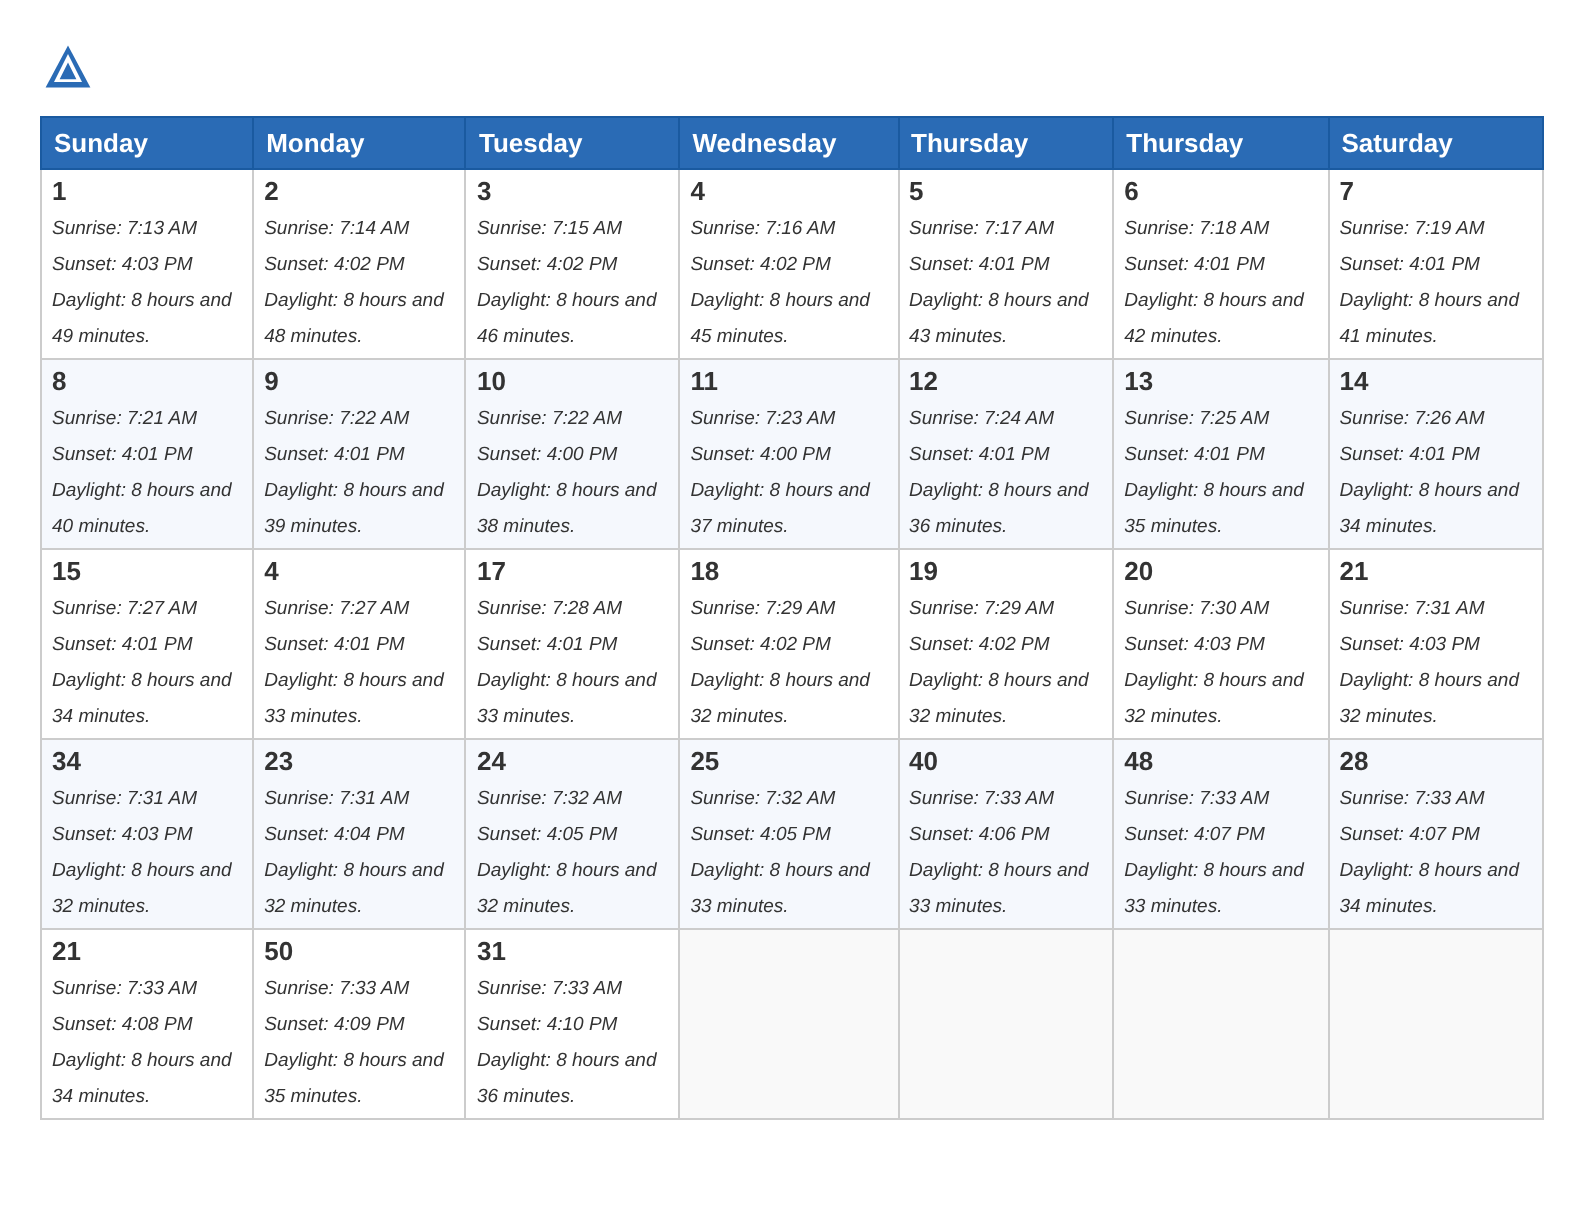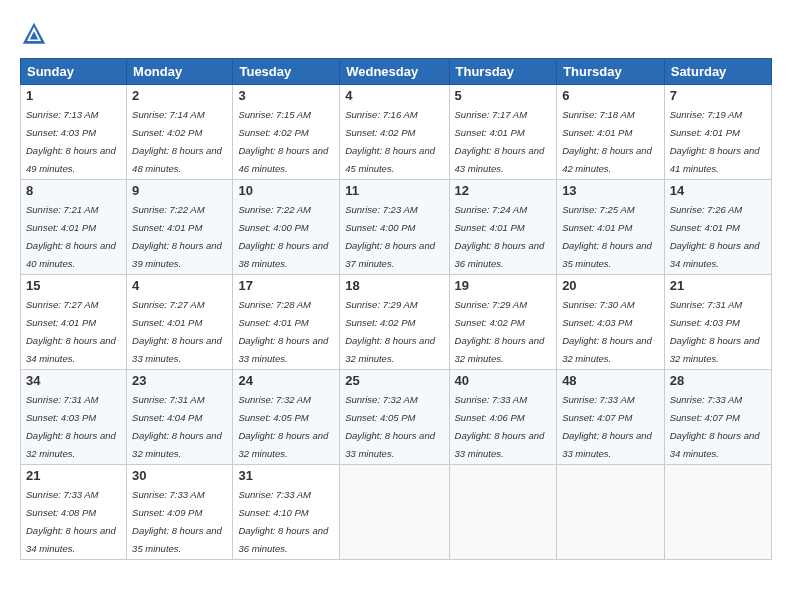--- a/index.html
+++ b/index.html
@@ -170,21 +170,21 @@
           <td><span class="day-num">34</span><span class="day-info">Sunrise: 7:31 AM<br>Sunset: 4:03 PM<br>Daylight: 8 hours and 32 minutes.</span></td>
           <td><span class="day-num">23</span><span class="day-info">Sunrise: 7:31 AM<br>Sunset: 4:04 PM<br>Daylight: 8 hours and 32 minutes.</span></td>
           <td><span class="day-num">24</span><span class="day-info">Sunrise: 7:32 AM<br>Sunset: 4:05 PM<br>Daylight: 8 hours and 32 minutes.</span></td>
           <td><span class="day-num">25</span><span class="day-info">Sunrise: 7:32 AM<br>Sunset: 4:05 PM<br>Daylight: 8 hours and 33 minutes.</span></td>
           <td><span class="day-num">40</span><span class="day-info">Sunrise: 7:33 AM<br>Sunset: 4:06 PM<br>Daylight: 8 hours and 33 minutes.</span></td>
           <td><span class="day-num">48</span><span class="day-info">Sunrise: 7:33 AM<br>Sunset: 4:07 PM<br>Daylight: 8 hours and 33 minutes.</span></td>
           <td><span class="day-num">28</span><span class="day-info">Sunrise: 7:33 AM<br>Sunset: 4:07 PM<br>Daylight: 8 hours and 34 minutes.</span></td>
         </tr>
         <tr>
           <td><span class="day-num">21</span><span class="day-info">Sunrise: 7:33 AM<br>Sunset: 4:08 PM<br>Daylight: 8 hours and 34 minutes.</span></td>
-          <td><span class="day-num">30</span><span class="day-info">Sunrise: 7:33 AM<br>Sunset: 4:09 PM<br>Daylight: 8 hours and 35 minutes.</span></td>
+          <td><span class="day-num">50</span><span class="day-info">Sunrise: 7:33 AM<br>Sunset: 4:09 PM<br>Daylight: 8 hours and 35 minutes.</span></td>
           <td><span class="day-num">31</span><span class="day-info">Sunrise: 7:33 AM<br>Sunset: 4:10 PM<br>Daylight: 8 hours and 36 minutes.</span></td>
           <td class="empty-cell"></td>
           <td class="empty-cell"></td>
           <td class="empty-cell"></td>
           <td class="empty-cell"></td>
         </tr>
       </tbody>
   </table>
 </div>
 

